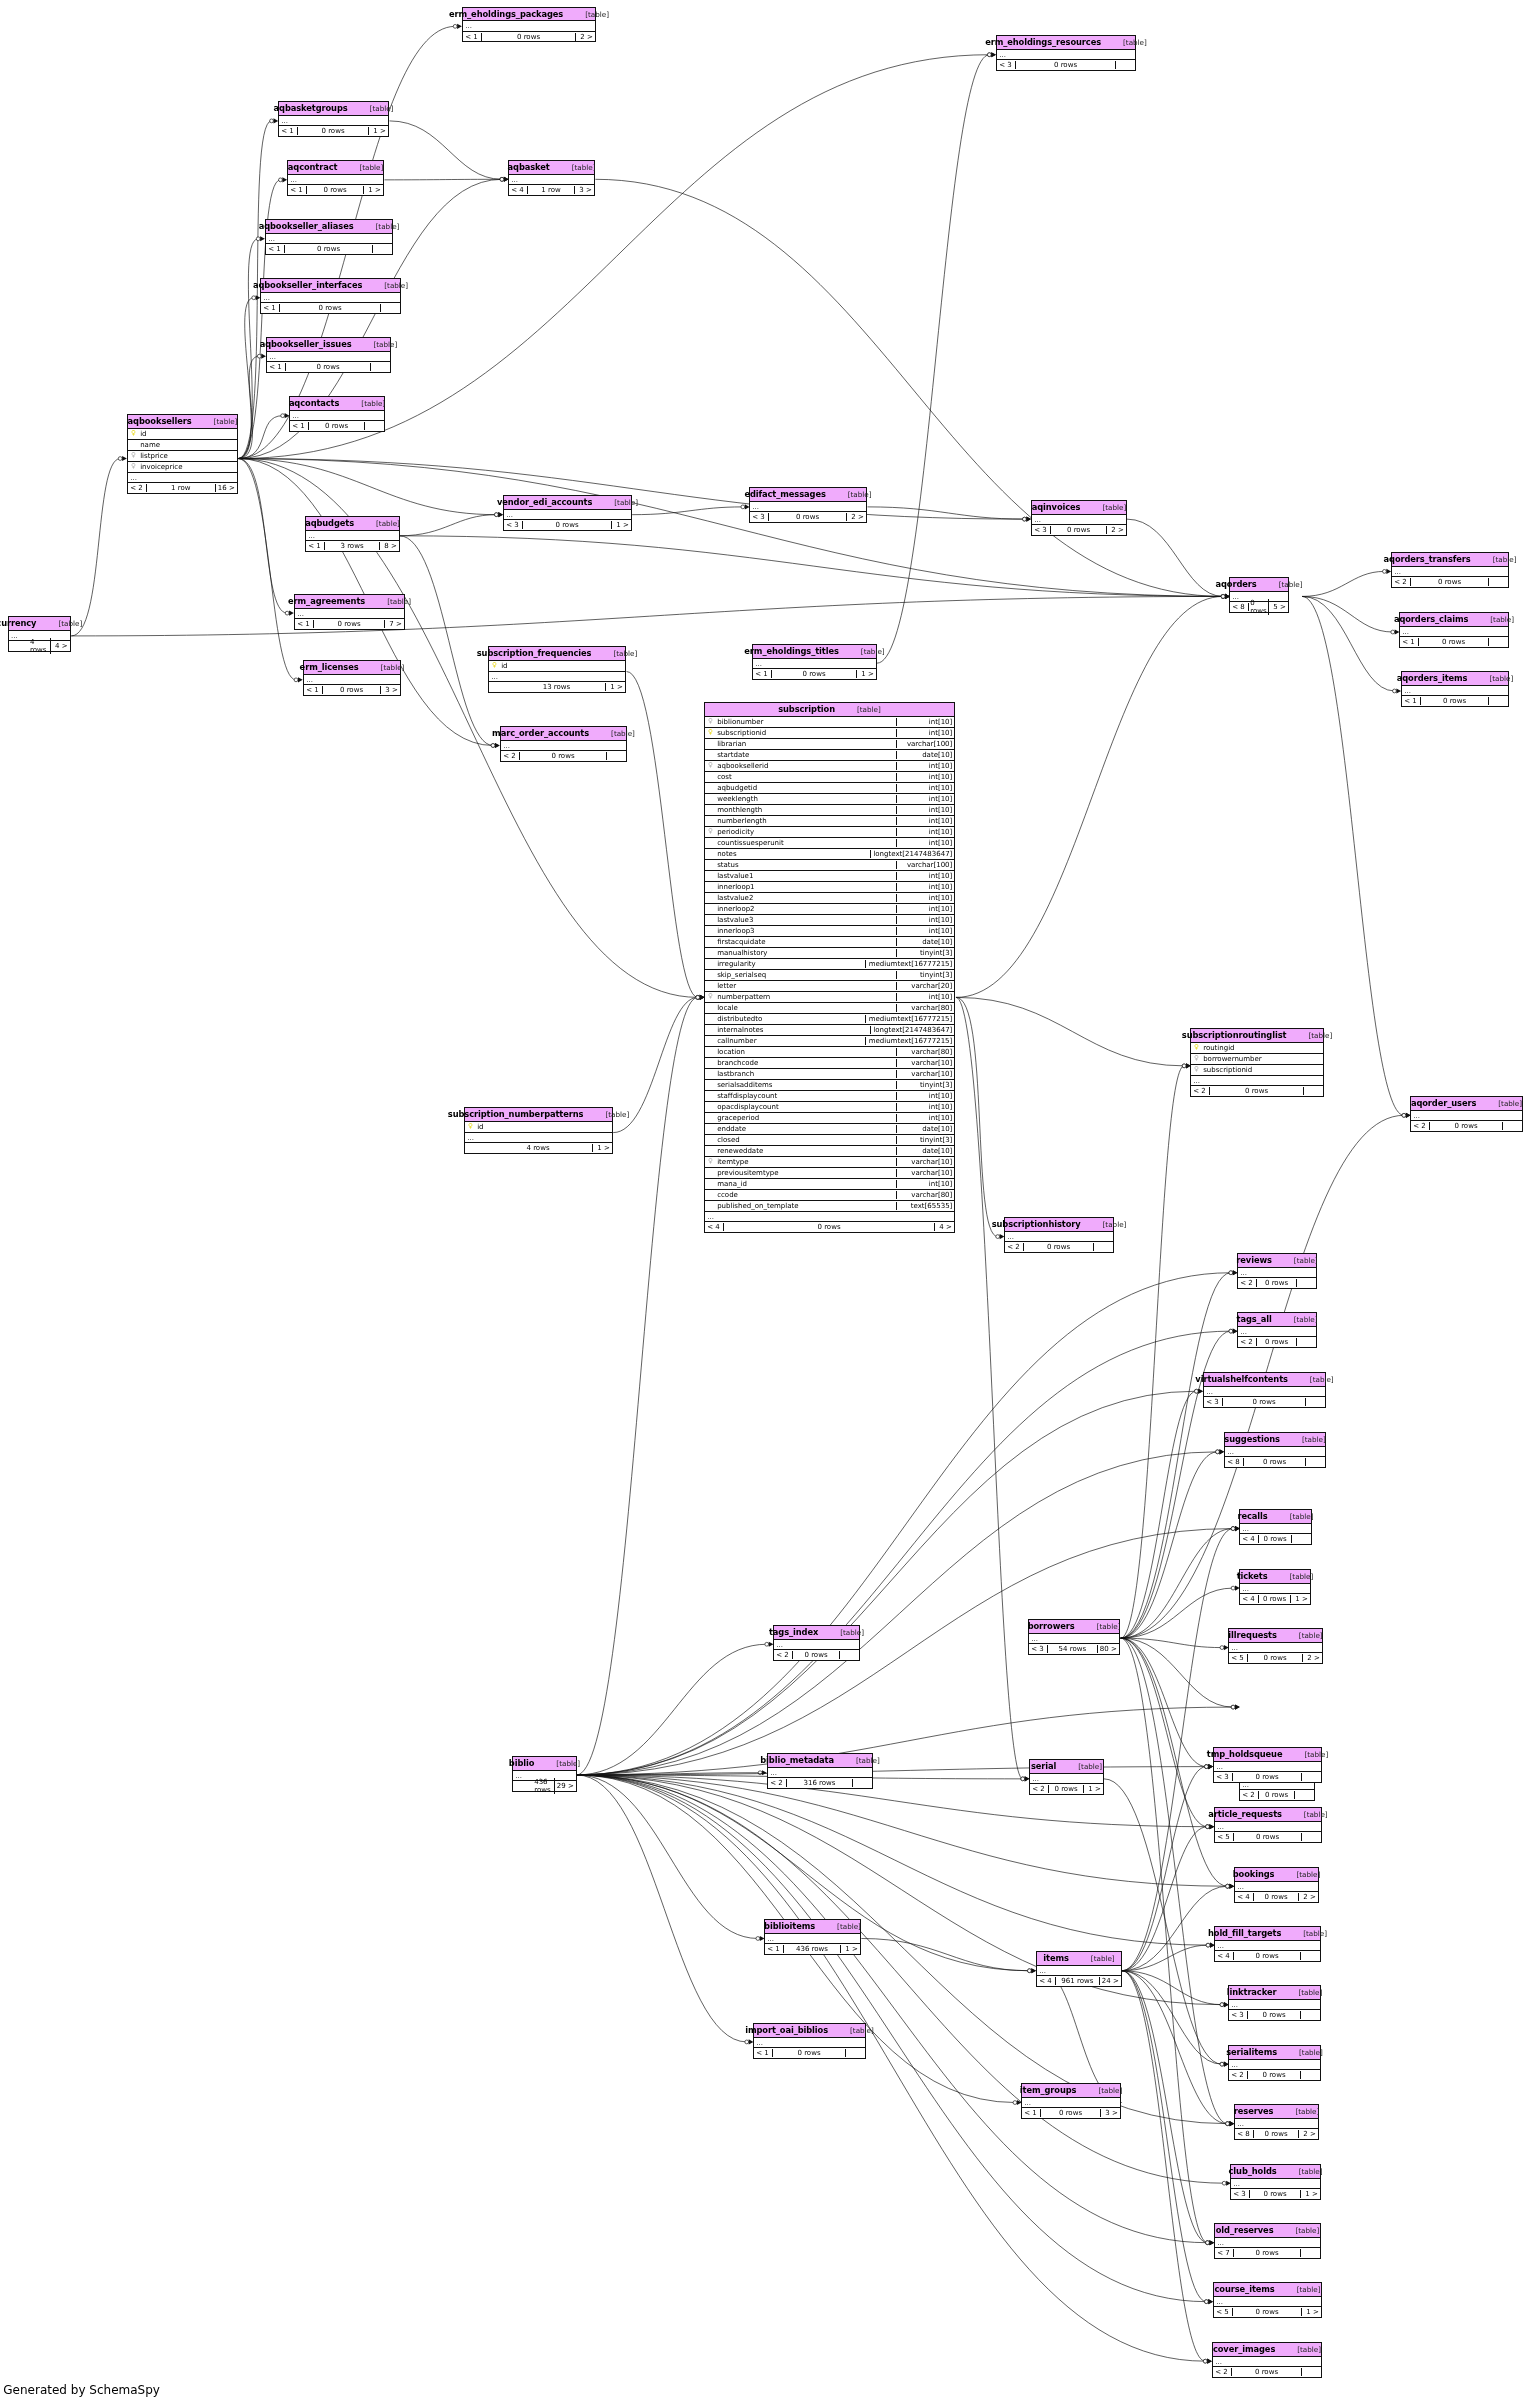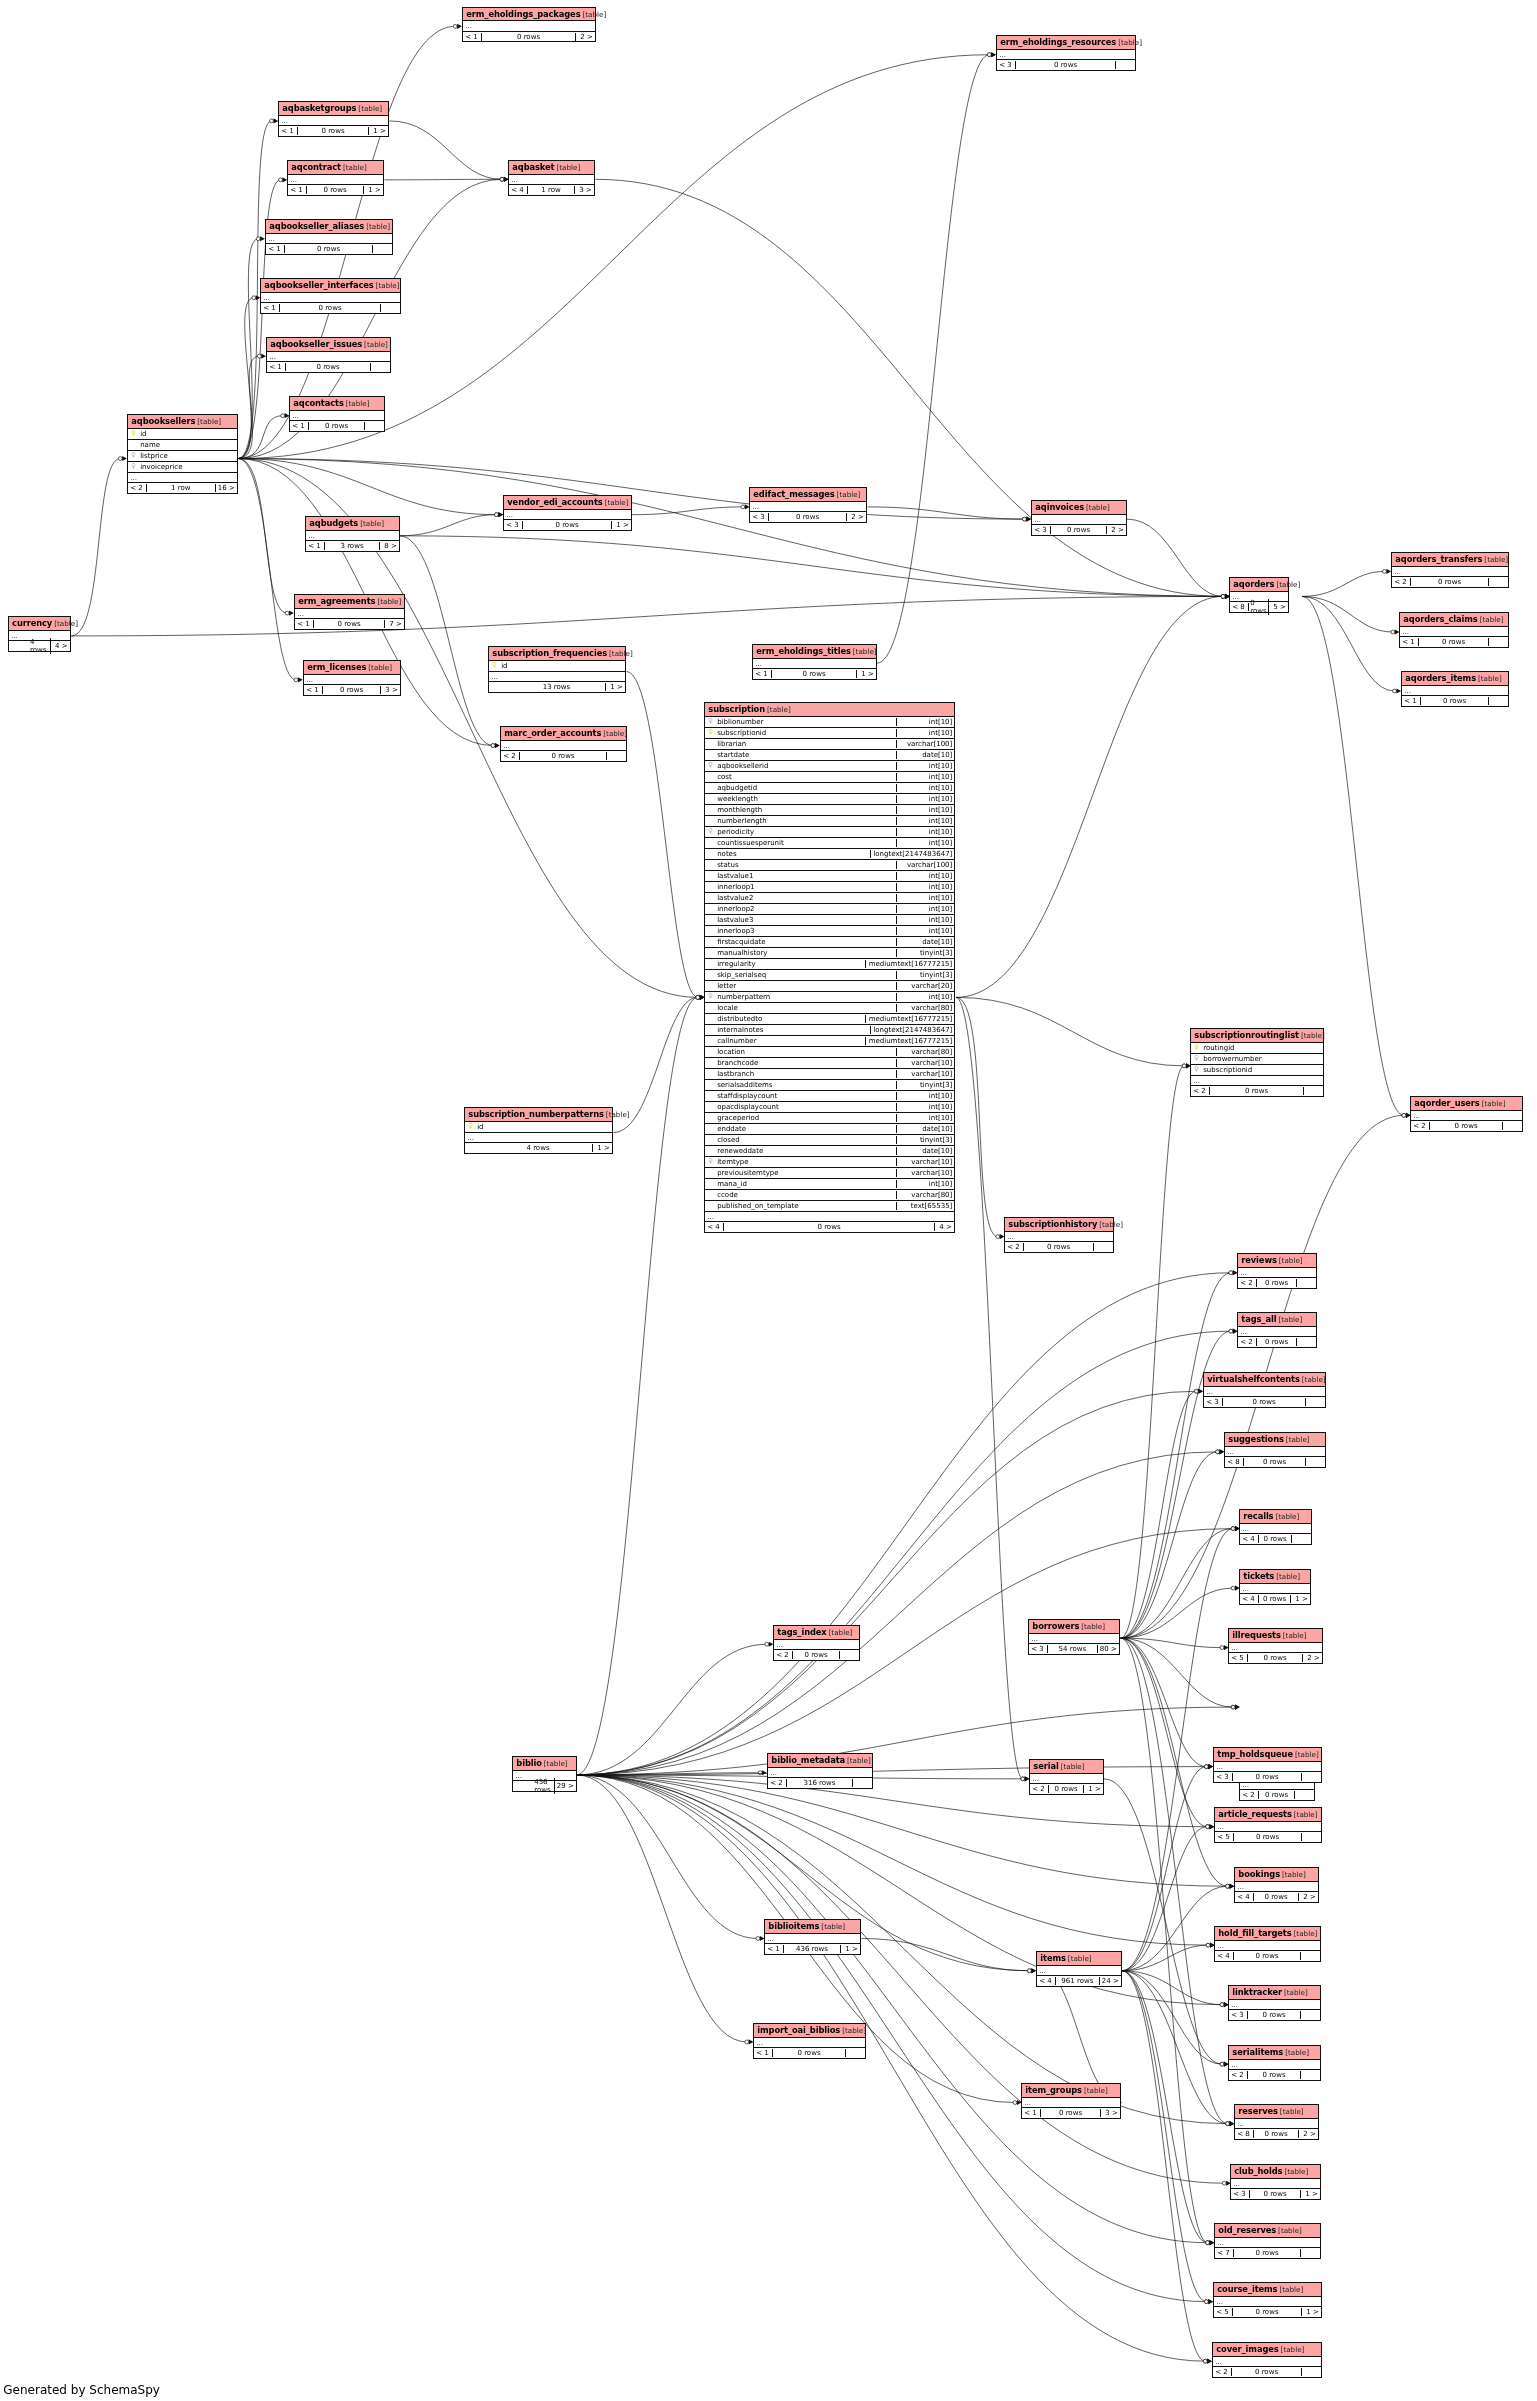--- a/index.html
+++ b/index.html
@@ -24,36 +24,36 @@
   .tbl{
     position:absolute;
     box-sizing:border-box;
     border:0.9px solid #111;
     background:#ffffff;
     z-index:5;
   }
   .tbl .hdr{
     display:flex;
     align-items:baseline;
-    justify-content:flex-start;
-    background:#fca5a5;
+    justify-content:center;
+    background:#f0abfc;
     border-bottom:0.9px solid #111;
     padding:1.1px 3.3px 1.7px 3.3px;
     white-space:nowrap;
   }
   .tbl .tname{
     font-weight:700;
     font-size:8.3px;
     color:#000;
     letter-spacing:-0.1px;
   }
   .tbl .ttype{
     font-size:7.2px;
     color:#222;
-    padding-left:2px;
+    padding-left:22px;
   }
   .tbl .cols{}
   .tbl .col{
     display:flex;
     align-items:center;
     border-bottom:0.6px solid #111;
     height:10px;
     font-size:7px;
     color:#000;
     white-space:nowrap;

